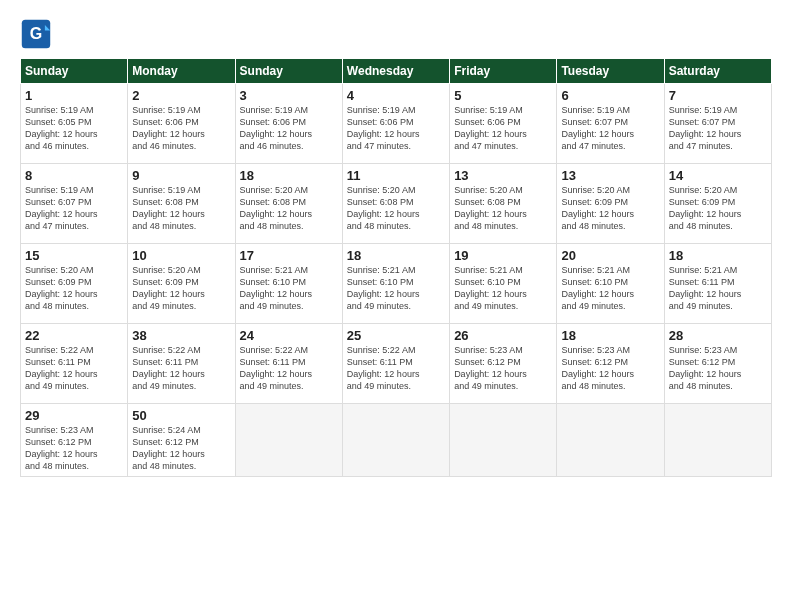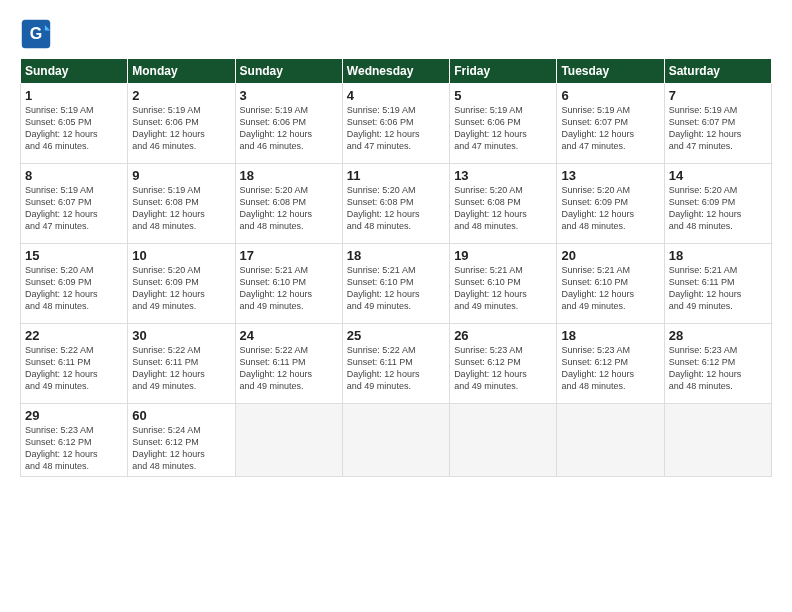--- a/index.html
+++ b/index.html
@@ -277,21 +277,21 @@
         </tr>
         <tr>
           <td>
             <span class="day-num">22</span>
             <div class="day-info" style="white-space: pre-line;">Sunrise: 5:22 AM
 Sunset: 6:11 PM
 Daylight: 12 hours
 and 49 minutes.</div>
           </td>
           <td>
-            <span class="day-num">30</span>
+            <span class="day-num">38</span>
             <div class="day-info" style="white-space: pre-line;">Sunrise: 5:22 AM
 Sunset: 6:11 PM
 Daylight: 12 hours
 and 49 minutes.</div>
           </td>
           <td>
             <span class="day-num">24</span>
             <div class="day-info" style="white-space: pre-line;">Sunrise: 5:22 AM
 Sunset: 6:11 PM
 Daylight: 12 hours
@@ -328,21 +328,21 @@
         </tr>
         <tr>
           <td class="last-row">
             <span class="day-num">29</span>
             <div class="day-info" style="white-space: pre-line;">Sunrise: 5:23 AM
 Sunset: 6:12 PM
 Daylight: 12 hours
 and 48 minutes.</div>
           </td>
           <td class="last-row">
-            <span class="day-num">60</span>
+            <span class="day-num">50</span>
             <div class="day-info" style="white-space: pre-line;">Sunrise: 5:24 AM
 Sunset: 6:12 PM
 Daylight: 12 hours
 and 48 minutes.</div>
           </td>
           <td class="last-row empty"></td>
           <td class="last-row empty"></td>
           <td class="last-row empty"></td>
           <td class="last-row empty"></td>
           <td class="last-row empty"></td>

